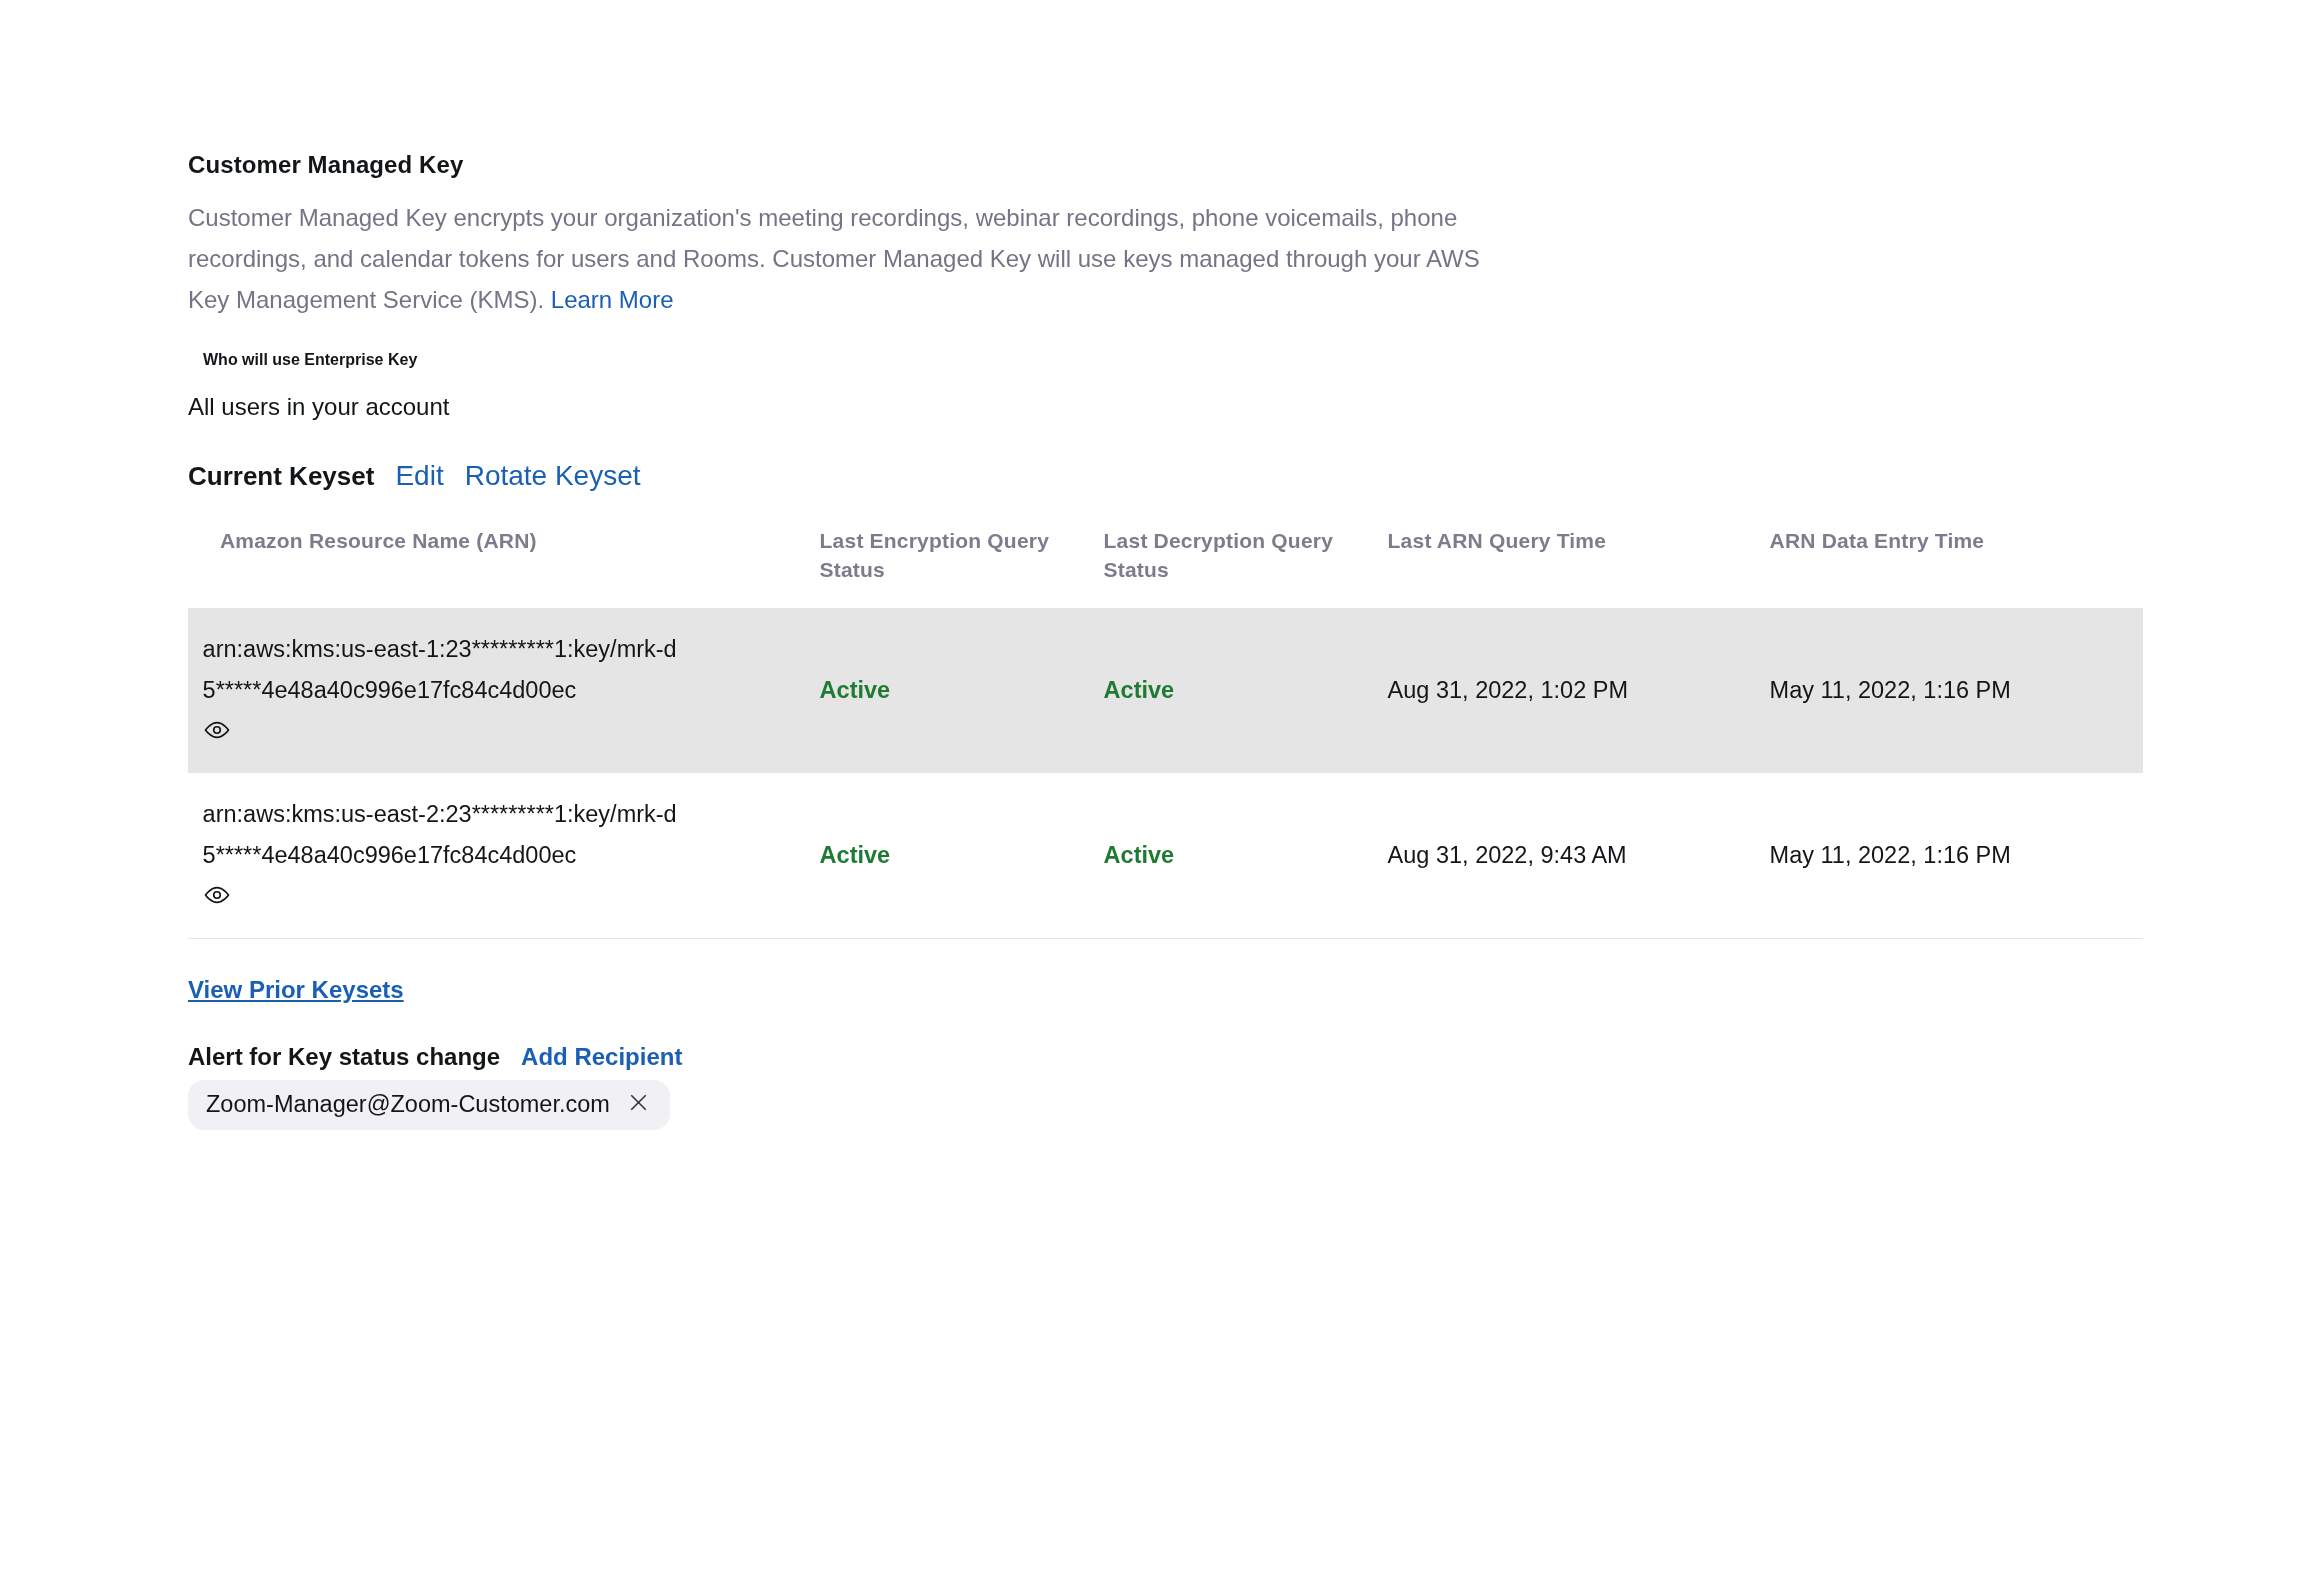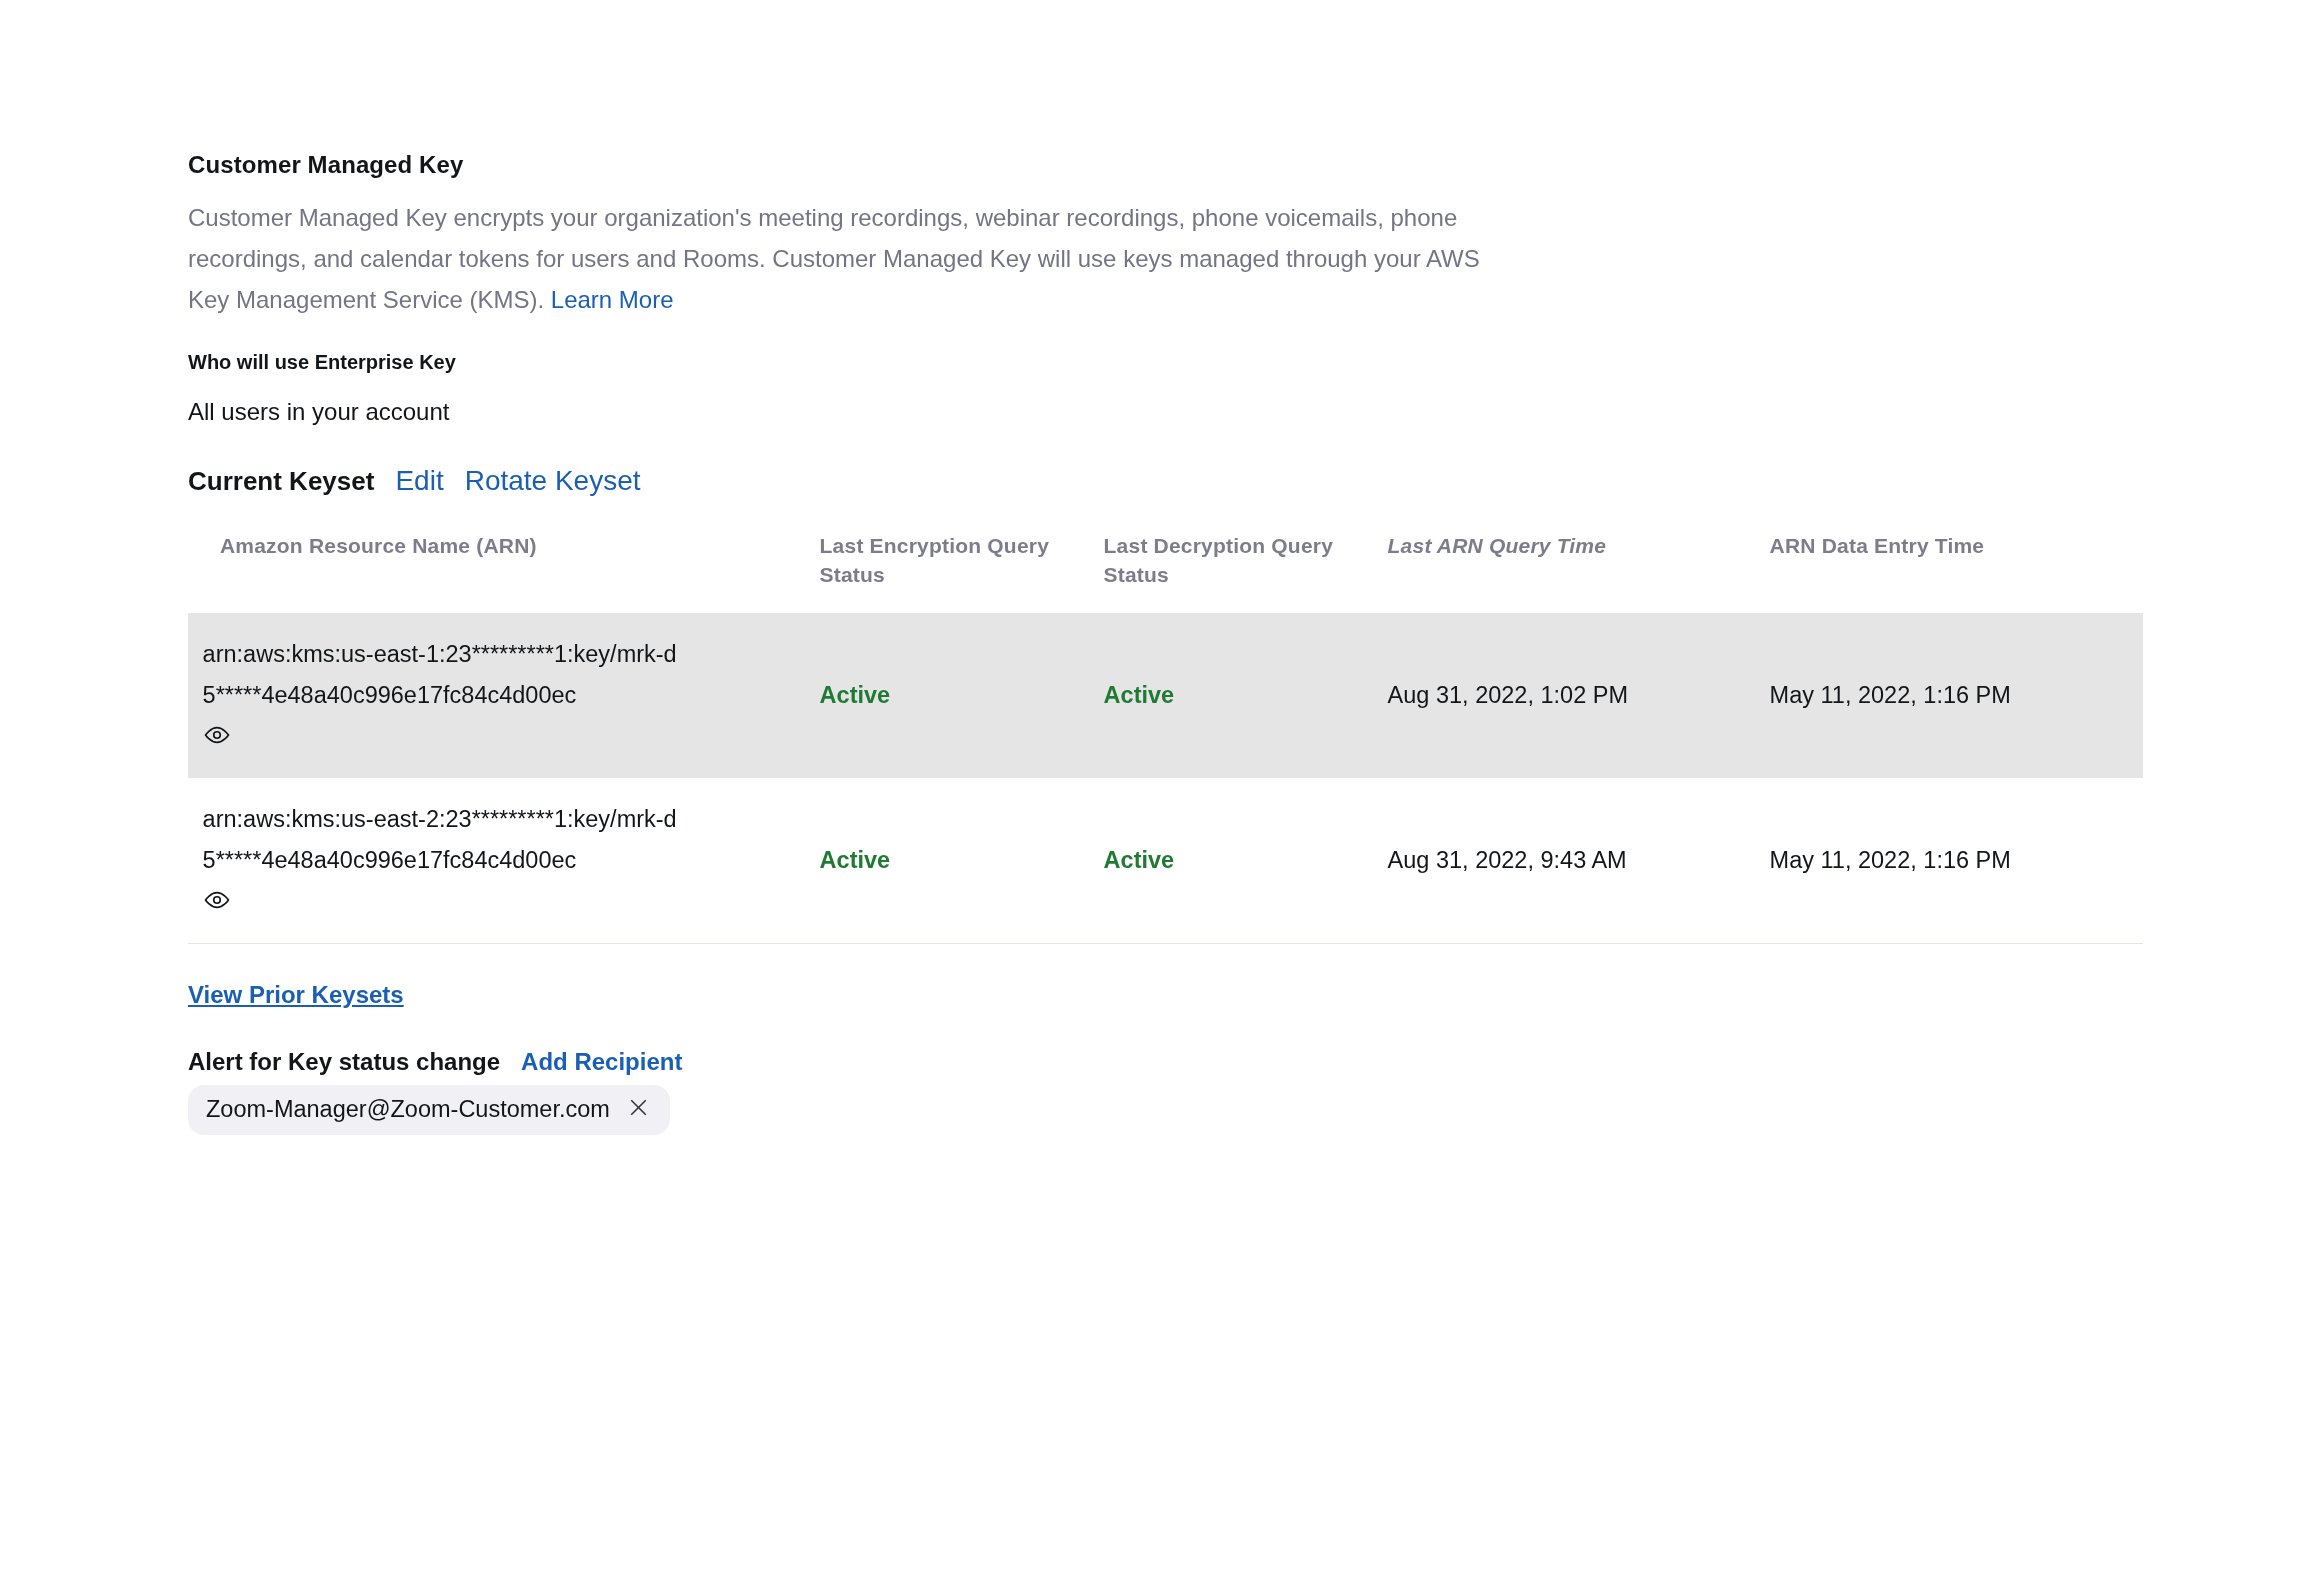--- a/index.html
+++ b/index.html
@@ -33,24 +33,24 @@
     margin: 0 0 31px 0;
     font-weight: 400;
   }
   .link {
     color: #1a5fb4;
     text-decoration: none;
     cursor: pointer;
   }
 
   .subhead {
-    font-size: 20px;
-    font-weight: bold;
-    color: #131619;
-    margin: 0 0 24px 0;
+    font-size: 16px;
+    font-weight: bold;
+    color: #131619;
+    margin: 0 0 24px 15px;
   }
   .plain-line {
     font-size: 24px;
     color: #131619;
     margin: 0 0 39px 0;
     font-weight: 400;
   }
 
   .keyset-header {
     display: flex;
@@ -81,21 +81,21 @@
     font-size: 21px;
     font-weight: bold;
     color: #7c7c8c;
     padding: 13px 14.6px 24px 14.6px;
     line-height: 29px;
     letter-spacing: 0.2px;
   }
   table.keys th.c-arn   { width: 617px; padding-left: 32px; }
   table.keys th.c-enc   { width: 284px; }
   table.keys th.c-dec   { width: 284px; }
-  table.keys th.c-query { width: 382px; font-style: italic; }
+  table.keys th.c-query { width: 382px; }
   table.keys th.c-entry { width: 388px; }
 
   table.keys td {
     font-size: 23.5px;
     color: #131619;
     vertical-align: middle;
     padding: 21px 14.6px;
     line-height: 41px;
     font-weight: 400;
   }

